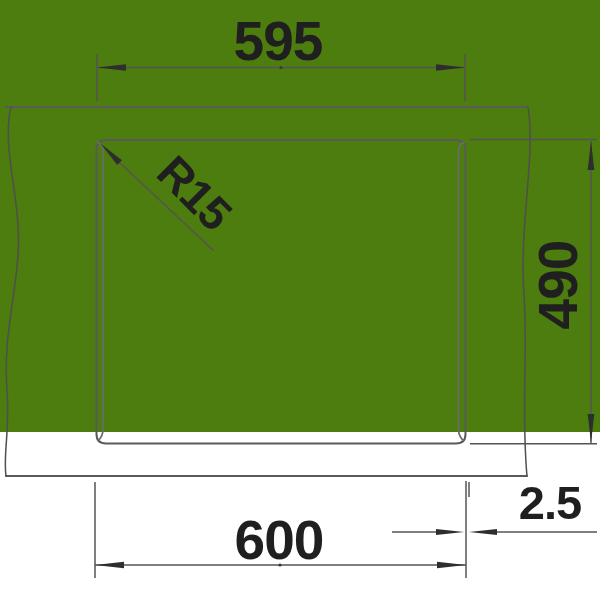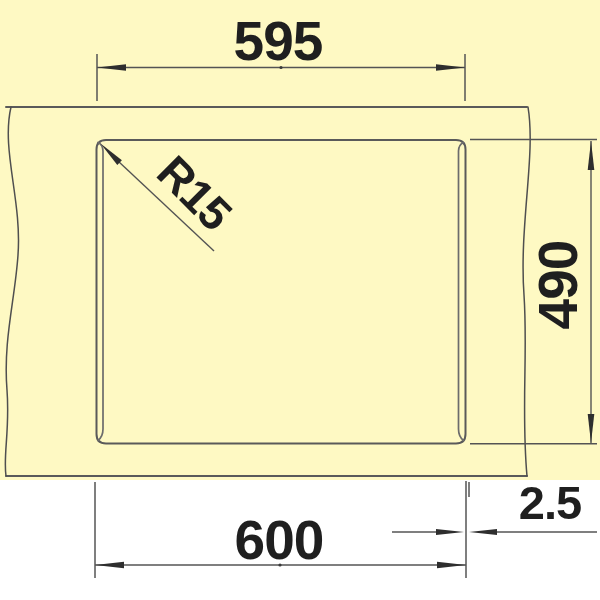--- a/index.html
+++ b/index.html
@@ -5,23 +5,23 @@
   html, body {
     margin: 0;
     padding: 0;
     width: 600px;
     height: 600px;
     background: #ffffff;
     overflow: hidden;
   }
   .drawing-wrap {
     width: 600px;
-    height: 480px;
+    height: 432px;
     position: relative;
-    background: #fef9c3;
+    background: #4d7c0f;
   }
   svg { display: block; }
   .obj-line   { stroke: #5a5a5a; stroke-width: 2;   fill: none; stroke-linecap: round; }
   .inner-line { stroke: #6c6c6c; stroke-width: 1.7; fill: none; stroke-linecap: round; }
   .brk-line   { stroke: #4f4f4f; stroke-width: 1.5; fill: none; stroke-linecap: round; }
   .dim-line   { stroke: #545454; stroke-width: 1.4; fill: none; }
   .ext-line   { stroke: #545454; stroke-width: 1.5; fill: none; }
   .arrow      { fill: #2e2e2e; stroke: none; }
   .dim-text {
     font-family: "Liberation Sans", "DejaVu Sans", sans-serif;

